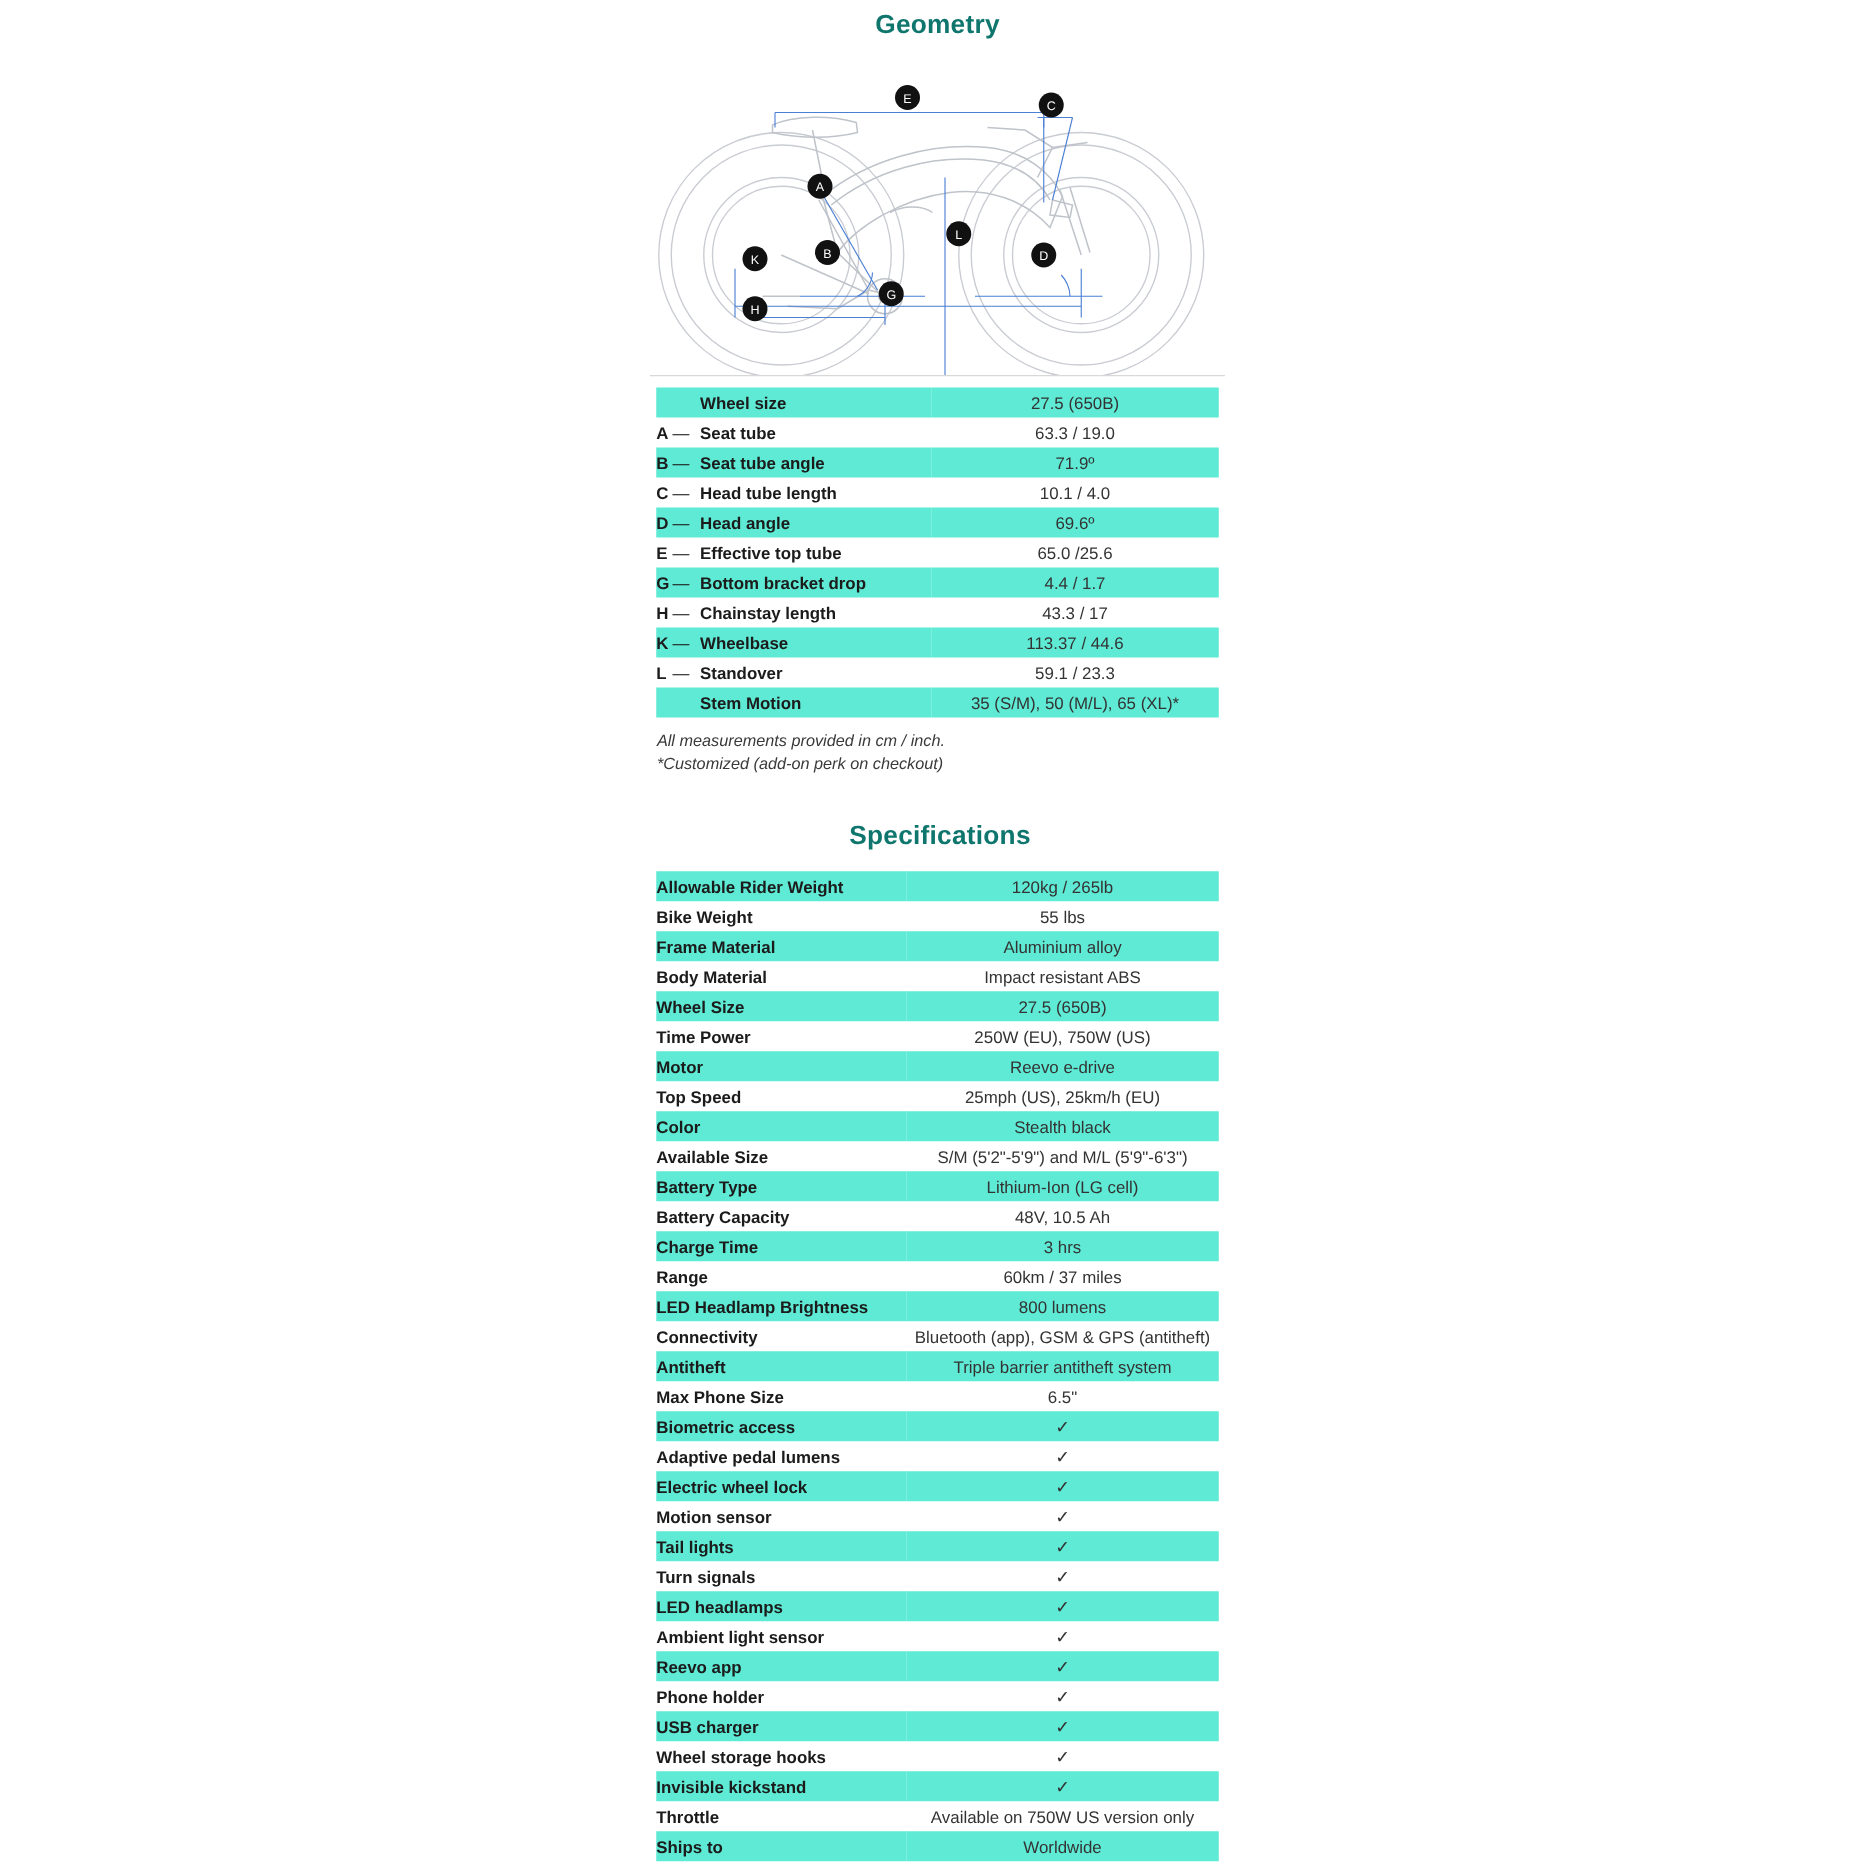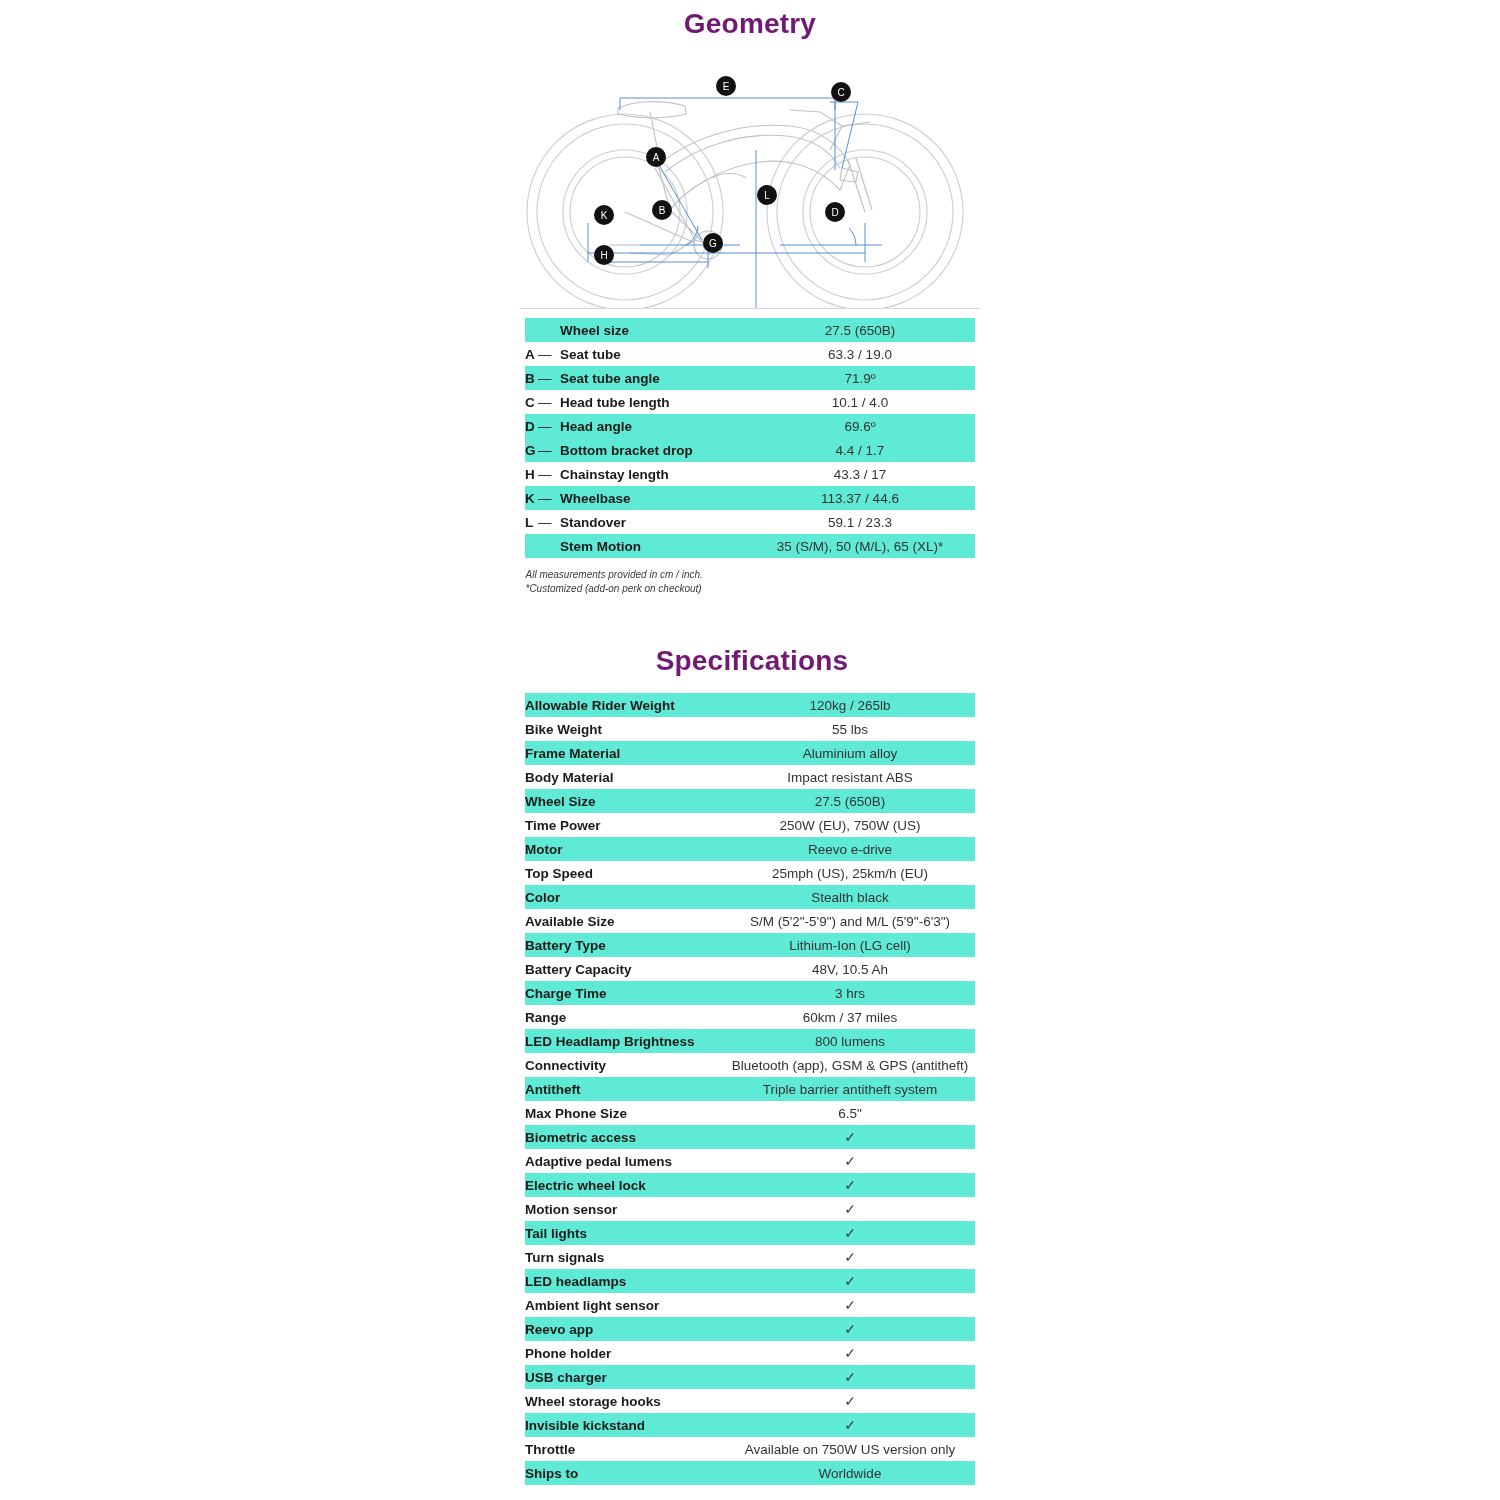--- a/index.html
+++ b/index.html
@@ -16,24 +16,24 @@
   }
   .page {
     position: relative;
     width: 1500px;
     height: 1500px;
   }
 
   
   .section-title {
     text-align: center;
-    font-size: 28px;
+    font-size: 21px;
     font-weight: bold;
     letter-spacing: 0.2px;
-    color: #701a75;
+    color: #0f766e;
   }
   #geometry-title { margin: 8px 0 0 0; }
   #spec-title { margin: 0 0 16px 4px; }
 
   
   .diagram-wrap {
     width: 1500px;
     height: 278px;
     position: relative;
   }
@@ -79,23 +79,23 @@
     text-align: center;
     color: #333;
     white-space: nowrap;
   }
   .geo-table .cell-value { width: 230px; }
   .spec2-table .cell-value { width: 250px; }
   .check { font-size: 14px; color: #333; }
 
   .notes {
     width: 450px;
-    margin: 10px auto 12px auto;
+    margin: 10px auto 0 auto;
     font-style: italic;
-    font-size: 10px;
+    font-size: 13px;
     line-height: 1.35;
     color: #3a3a3a;
     padding-left: 1px;
   }
 
   .gap { height: 38px; }
 </style>
 </head>
 <body>
 
@@ -232,20 +232,24 @@
           <td class="cell-value">71.9º</td>
         </tr>
         <tr>
           <td class="cell-label"><span class="key-letter">C</span><span class="key-dash">—</span><span>Head tube length</span></td>
           <td class="cell-value">10.1 / 4.0</td>
         </tr>
         <tr class="alt">
           <td class="cell-label"><span class="key-letter">D</span><span class="key-dash">—</span><span>Head angle</span></td>
           <td class="cell-value">69.6º</td>
         </tr>
+        <tr>
+          <td class="cell-label"><span class="key-letter">E</span><span class="key-dash">—</span><span>Effective top tube</span></td>
+          <td class="cell-value">65.0 /25.6</td>
+        </tr>
         <tr class="alt">
           <td class="cell-label"><span class="key-letter">G</span><span class="key-dash">—</span><span>Bottom bracket drop</span></td>
           <td class="cell-value">4.4 / 1.7</td>
         </tr>
         <tr>
           <td class="cell-label"><span class="key-letter">H</span><span class="key-dash">—</span><span>Chainstay length</span></td>
           <td class="cell-value">43.3 / 17</td>
         </tr>
         <tr class="alt">
           <td class="cell-label"><span class="key-letter">K</span><span class="key-dash">—</span><span>Wheelbase</span></td>

